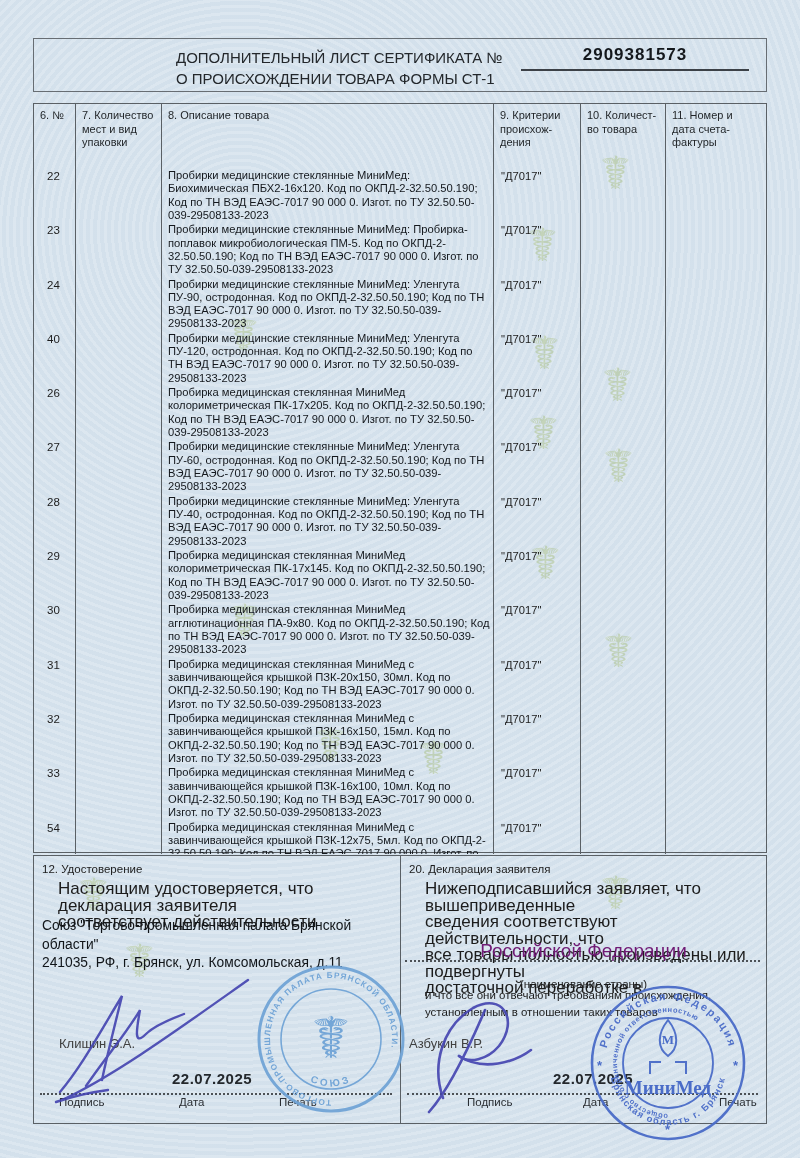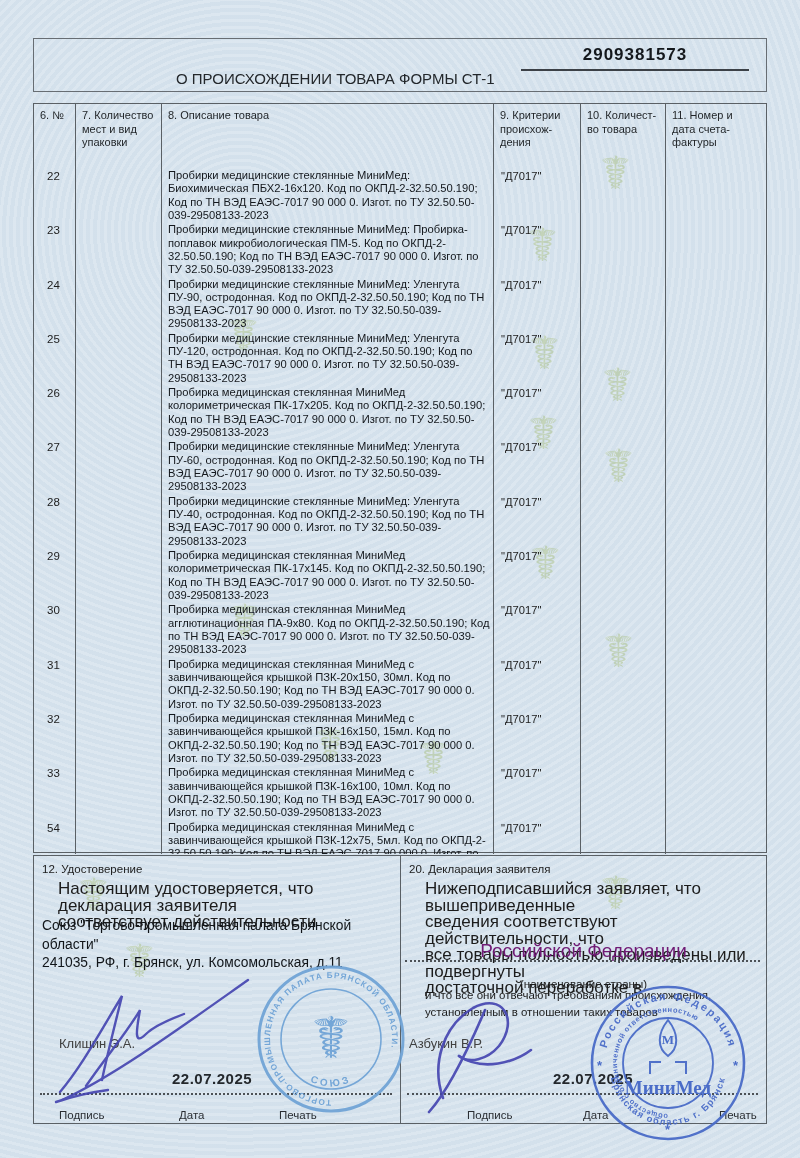--- a/index.html
+++ b/index.html
@@ -36,21 +36,21 @@
   .pane{position:relative;box-sizing:border-box;}
   .pane.left{width:367px;border-right:1px solid #5a6065;}
   .pane.right{flex:1;}
   .sec-head{position:absolute;left:8px;top:7px;font-size:11.5px;}
   .sec-body{position:absolute;left:24px;top:25px;font-size:17px;line-height:16.5px;white-space:pre-line;}
   .org{position:absolute;left:8px;top:60px;width:335px;font-size:13.8px;line-height:19px;color:#111519;}
   .addr{position:absolute;left:8px;top:99px;font-size:13.8px;color:#111519;}
   .signer{position:absolute;font-size:13px;color:#404040;}
   .dateprint{position:absolute;font-size:15px;font-weight:bold;color:#24282c;letter-spacing:.5px;}
   .dotline{position:absolute;left:6px;right:8px;top:237px;border-top:2px dotted #4c5156;}
-  .siglabel{position:absolute;top:253px;font-size:11.5px;color:#2a2e33;}
+  .siglabel{position:absolute;top:240px;font-size:11.5px;color:#2a2e33;}
   .country{position:absolute;left:0;width:100%;text-align:center;top:84px;font-size:19px;color:#701a75;}
   .country-line{position:absolute;left:4px;right:6px;top:104px;border-top:2px dotted #4c5156;}
   .country-cap{position:absolute;left:0;width:100%;text-align:center;top:122px;font-size:11.5px;}
   .body2{position:absolute;left:24px;top:131px;font-size:11.5px;line-height:17px;white-space:pre-line;}
   .sigsvg{position:absolute;z-index:4;}
   .stampsvg{position:absolute;z-index:3;}
 </style>
 </head>
 <body>
 
@@ -67,20 +67,21 @@
   <span class="wm" style="left:229px;top:598px">☤</span>
   <span class="wm" style="left:603px;top:628px">☤</span>
   <span class="wm" style="left:315px;top:722px">☤</span>
   <span class="wm" style="left:418px;top:735px">☤</span>
   <span class="wm" style="left:78px;top:872px">☤</span>
   <span class="wm" style="left:124px;top:938px">☤</span>
   <span class="wm" style="left:600px;top:870px">☤</span>
 
   <div class="titlebox">
     <div class="numline"></div>
+    <div class="title-l1">ДОПОЛНИТЕЛЬНЫЙ ЛИСТ СЕРТИФИКАТА №</div>
     <div class="title-l2">О ПРОИСХОЖДЕНИИ ТОВАРА ФОРМЫ СТ-1</div>
     <div class="certnum">2909381573</div>
   </div>
 
   <div class="gtable">
     <div class="thead">
       <div class="c w1 h">6. №</div>
       <div class="c w2 h">7. Количество
 мест и вид
 упаковки</div>
@@ -117,21 +118,21 @@
         <div class="trow">
           <div class="c w1 cell-no">24</div>
           <div class="c w2"></div>
           <div class="c w3 cell-desc">Пробирки медицинские стеклянные МиниМед: Уленгута ПУ-90, остродонная. Код по ОКПД-2-32.50.50.190; Код по ТН ВЭД ЕАЭС-7017 90 000 0. Изгот. по ТУ 32.50.50-039-29508133-2023</div>
           <div class="c w4 cell-crit">"Д7017"</div>
           <div class="c w5"></div>
           <div class="c w6"></div>
         </div>
 
         <div class="trow">
-          <div class="c w1 cell-no">25</div>
+          <div class="c w1 cell-no">40</div>
           <div class="c w2"></div>
           <div class="c w3 cell-desc">Пробирки медицинские стеклянные МиниМед: Уленгута ПУ-120, остродонная. Код по ОКПД-2-32.50.50.190; Код по ТН ВЭД ЕАЭС-7017 90 000 0. Изгот. по ТУ 32.50.50-039-29508133-2023</div>
           <div class="c w4 cell-crit">"Д7017"</div>
           <div class="c w5"></div>
           <div class="c w6"></div>
         </div>
 
         <div class="trow">
           <div class="c w1 cell-no">26</div>
           <div class="c w2"></div>

